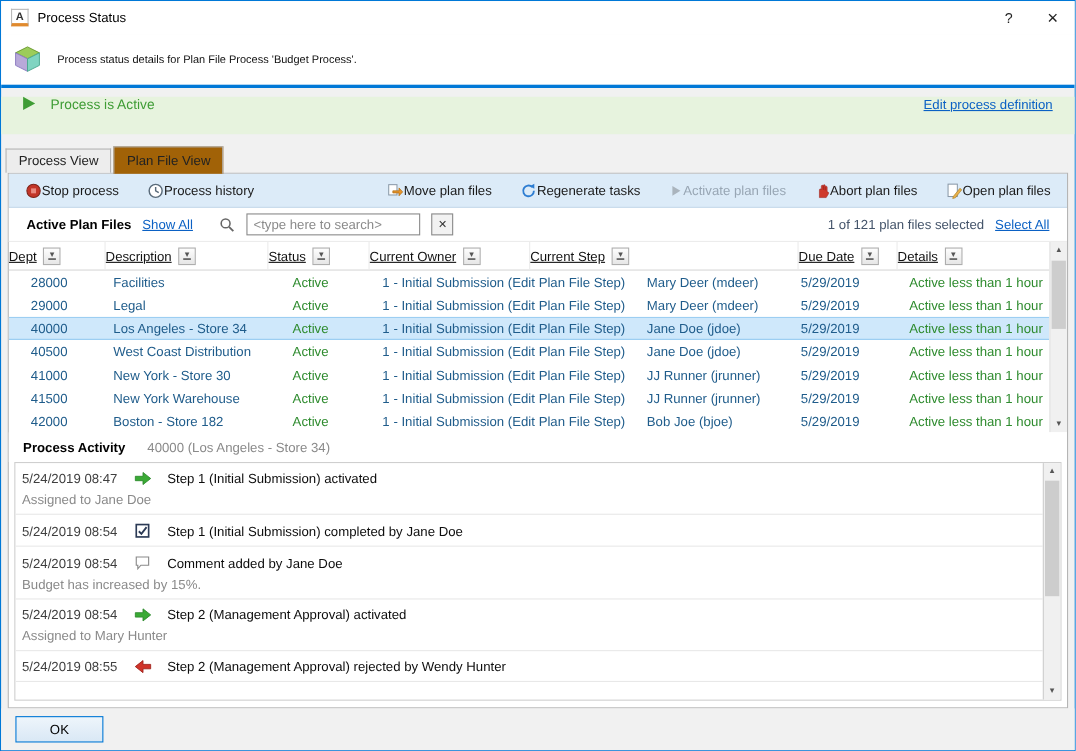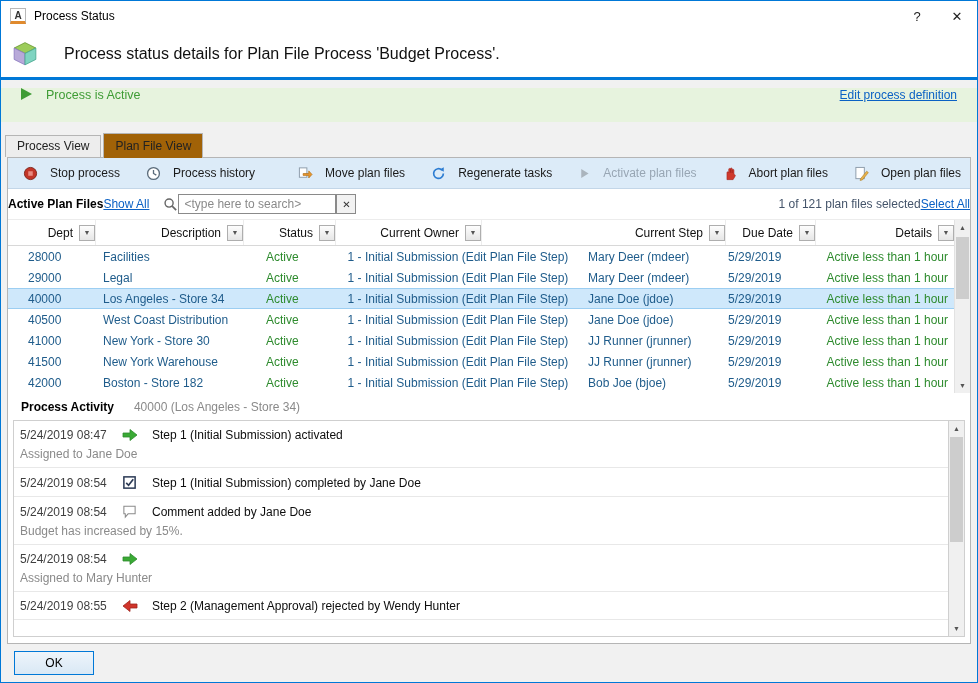--- a/index.html
+++ b/index.html
@@ -14,21 +14,21 @@
   .app-icon { width:16px; height:16px; border:1px solid #b9b9b9; border-bottom:3px solid #e08a2e; background:#fff;
               color:#333; font-weight:bold; font-size:10px; display:flex; align-items:center; justify-content:center;
               margin-right:8px; }
   .window-title { color:#000; }
   .titlebar-spacer { flex:1; }
   .tb-btn { width:40px; height:30px; border:none; background:transparent; font:inherit; font-size:13px; color:#222; cursor:pointer; }
 
   
   .header { height:49px; background:#fff; border-bottom:3px solid var(--accent,#0078d7);
             display:flex; align-items:center; padding:0 11px; gap:14px; flex:0 0 auto; }
-  .header-text { font-size:16px; color:#111;margin-left:12px; }
+  .header-text { font-size:10px; color:#111; }
 
   
   .status-banner { height:34px; background:var(--banner-bg,#e7f3de); margin:8px 0 10px; display:flex;
                    padding:0 20px; flex:0 0 auto; }
   .play-icon { width:0; height:0; border-left:11px solid var(--status-green,#3f9c35);
                border-top:6px solid transparent; border-bottom:6px solid transparent; margin-right:14px; }
   .status-text { color:var(--status-green,#3f9c35); font-size:12.5px; }
   .link { color:var(--link-blue,#0b61c4); text-decoration:underline; cursor:pointer; }
   .banner-link { margin-left:auto; }
 
@@ -37,42 +37,42 @@
   .tab { height:22px; padding:3px 11px 0; border:1px solid #b5b5b5; border-bottom:none; background:#ededed;
          margin-right:2px; cursor:pointer; color:#222; }
   .tab.active { height:25px; background:#a16207; margin-bottom:-1px; padding-top:5px; }
 
   
   .panel { flex:1; margin:0 6px; border:1px solid #b5b5b5; background:#fff; display:flex; flex-direction:column; min-height:0; }
 
   
   .toolbar { height:31px; background:var(--toolbar-bg,#dcebf8); border-bottom:1px solid #c3d6e8;
              display:flex; align-items:center; padding:0 10px; gap:16px; flex:0 0 auto; }
-  .tool-btn { display:flex; align-items:center; gap:12px; background:transparent; border:none; font:inherit;
+  .tool-btn { display:flex; align-items:center; gap:0; background:transparent; border:none; font:inherit;
               color:#1a1a1a; padding:3px 5px; cursor:pointer; white-space:nowrap; }
   .tool-btn.disabled { color:#98a6b4; cursor:default; }
   .toolbar-spacer { flex:1; }
   .tool-icon { display:flex; align-items:center; }
 
   
-  .filter-row { height:31px; display:flex; align-items:center; padding:0 0; 
+  .filter-row { height:31px; display:flex; align-items:center; padding:0 16px; gap:10px;
                 border-bottom:1px solid #ececec; flex:0 0 auto; background:#fff; }
   .filter-title { font-weight:bold; color:#000; }
   .search-icon { display:flex; align-items:center; margin-left:14px; }
   .search-input { width:158px; height:20px; border:1px solid #8a8a8a; padding:0 5px; font:inherit; color:#333; }
   .search-input::placeholder { color:#8a8a8a; }
   .clear-btn { width:20px; height:20px; border:1px solid #8a8a8a; background:#f2f2f2; font-size:10px; color:#333;
                display:flex; align-items:center; justify-content:center; cursor:pointer; }
   .selection-info { margin-left:auto; color:#44546a; }
 
   
   .table-area { display:flex; flex:0 0 auto; }
   .table-main { flex:1; min-width:0; }
   .thead { display:flex; height:26px; border-bottom:1px solid #d8d8d8; }
-  .th { display:flex; align-items:center; justify-content:flex-end; gap:6px; border-right:1px solid #ececec; color:#111; overflow:hidden; white-space:nowrap; }
+  .th { display:flex; align-items:center; justify-content:flex-start; gap:6px; border-right:1px solid #ececec; color:#111; overflow:hidden; white-space:nowrap;text-decoration:underline; }
   .filter-btn { width:16px; height:16px; border:1px solid #aeaeae; background:linear-gradient(#fdfdfd,#e6e6e6);
                 font-size:7px; color:#555; display:flex; align-items:center; justify-content:center; cursor:pointer; flex:0 0 auto; }
   .tr { display:flex; height:21px; cursor:pointer; }
   .tr.selected { background:var(--selected-row,#cfe8fb); box-shadow:inset 0 1px 0 #9ccef2, inset 0 -1px 0 #9ccef2; }
   .td { display:flex; align-items:center; overflow:hidden; white-space:nowrap; color:var(--table-text,#1f5c8b); }
   .col-dept { width:88px; } .col-desc { width:148px; } .col-status { width:92px; } .col-step { width:244px; }
   .col-owner { width:146px; } .col-due { width:90px; } .col-details { flex:1; }
   .td.col-dept { padding-left:20px; }
   .td.col-desc { padding-left:7px; }
   .td.col-status { padding-left:22px; color:var(--status-green-dark,#2e8b2e); }
@@ -374,20 +374,21 @@
     <div class="event-sub">Budget has increased by 15%.</div>
   </div>
           <div class="event">
     <div class="event-main">
       <span class="event-time">5/24/2019 08:54</span>
       <span class="event-icon">
                 <svg width="16" height="14" viewBox="0 0 16 14">
                   <path d="M1 5 h7 V1.5 L15 7 8 12.5 V9 H1 z" fill="#3aaa35" stroke="#2d8a2d" stroke-width="0.8"></path>
                 </svg>
               </span>
+      <span class="event-text">Step 2 (Management Approval) activated</span>
     </div>
     <div class="event-sub">Assigned to Mary Hunter</div>
   </div>
           <div class="event">
     <div class="event-main">
       <span class="event-time">5/24/2019 08:55</span>
       <span class="event-icon">
                 <svg width="16" height="14" viewBox="0 0 16 14">
                   <path d="M15 5 h-7 V1.5 L1 7 8 12.5 V9 h7 z" fill="#d0342a" stroke="#9e231c" stroke-width="0.8"></path>
                 </svg>

